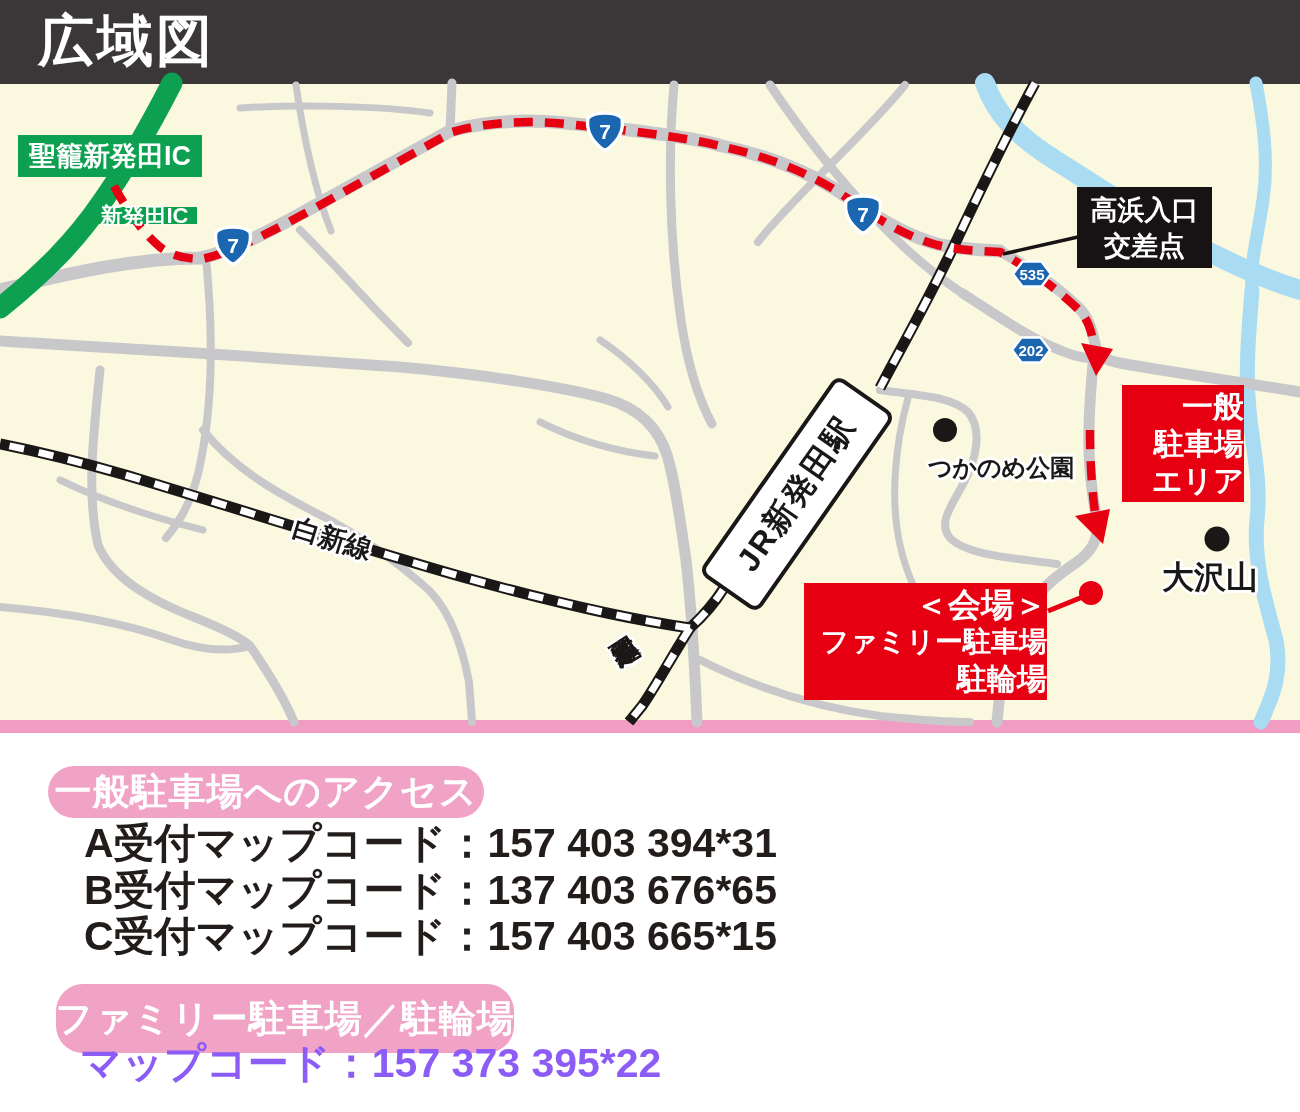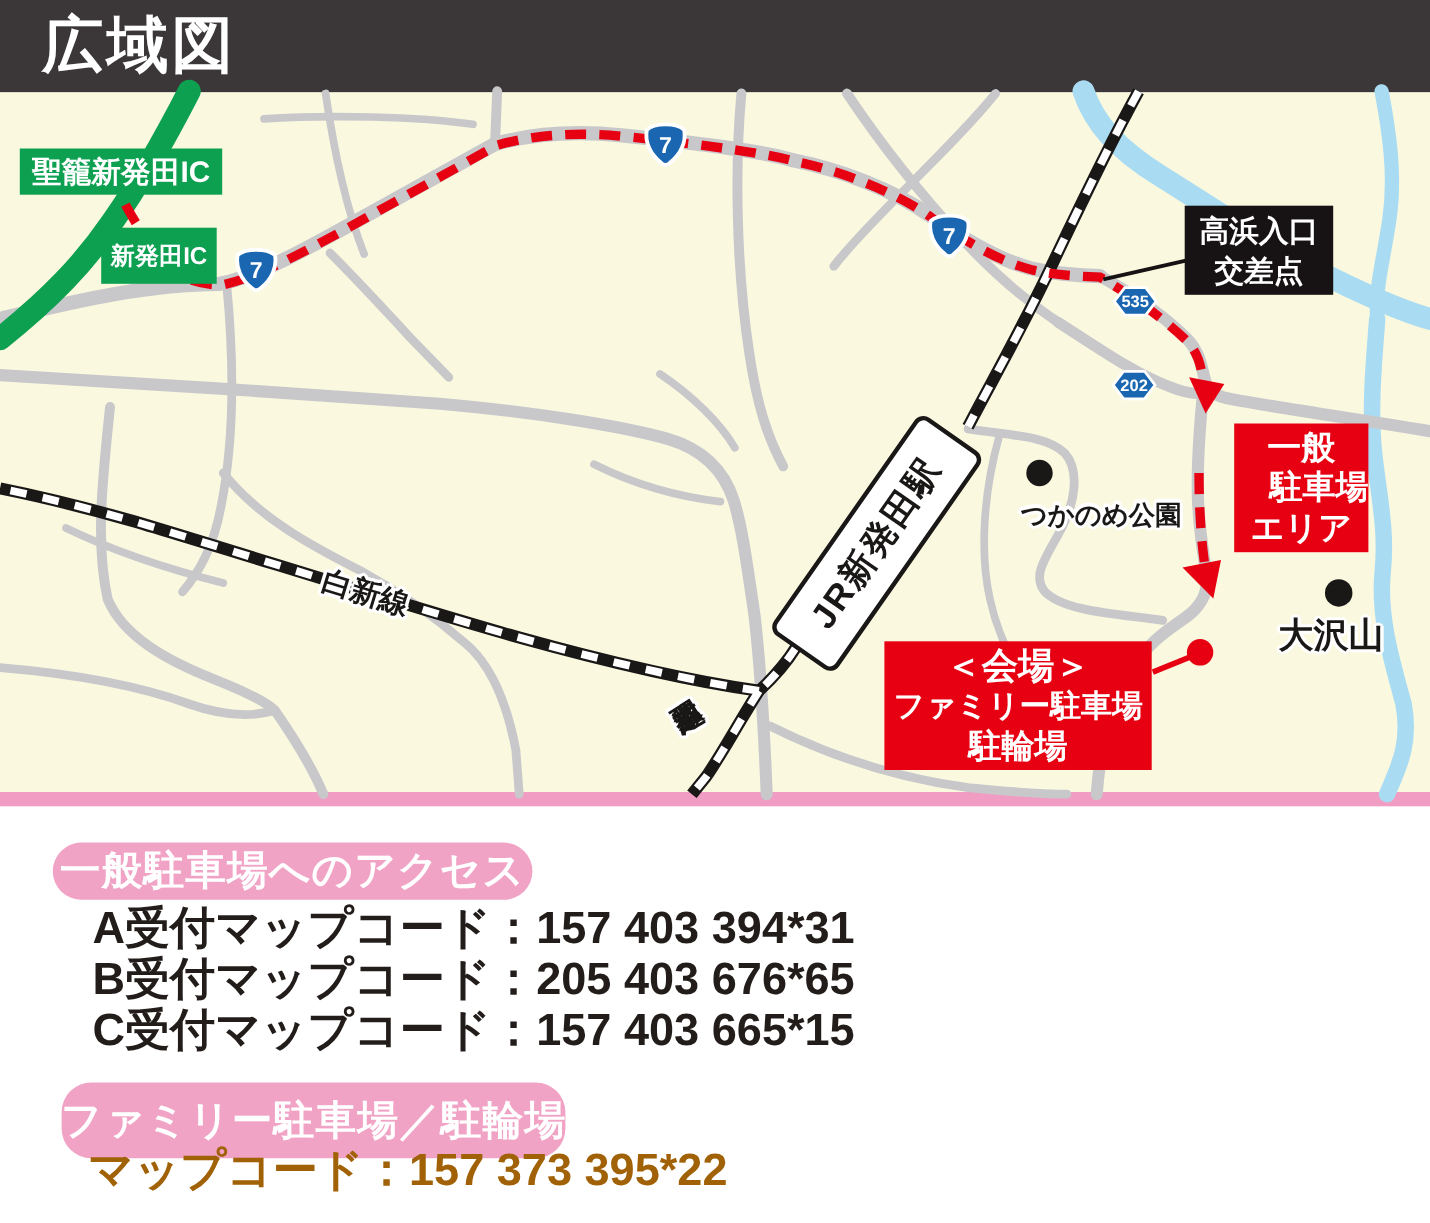--- a/index.html
+++ b/index.html
@@ -23,31 +23,31 @@
     position:absolute; left:0; top:720px; width:1300px; height:13px; background:#F19CC2;
   }
   svg.map-art { position:absolute; left:0; top:0; width:1300px; height:1112px; z-index:1; }
   .overlay { position:absolute; z-index:2; }
   
   .ic-label {
     background:#0DA050; color:#fff; font-weight:700; display:flex;
     align-items:center; justify-content:center; white-space:nowrap;
   }
   .ic1 { left:18px; top:135px; width:184px; height:42px; font-size:27px; }
-  .ic2 { left:92px; top:207px; width:105px; height:51px; font-size:22px; }
+  .ic2 { left:92px; top:207px; width:105px; height:17px; font-size:22px; }
   
   .junction-box {
     left:1077px; top:187px; width:135px; height:81px; background:#171213; color:#fff;
     font-weight:800; font-size:27px; line-height:36px; text-align:center;
     display:flex; flex-direction:column; justify-content:center; white-space:nowrap;
   }
   
   .red-box {
     background:#E60012; color:#fff; font-weight:800; text-align:center;
-    display:flex; flex-direction:column; justify-content:center; white-space:nowrap;
+    display:flex; flex-direction:column; justify-content:center; white-space:nowrap;align-items:flex-end;
   }
   .parking-box { left:1122px; top:385px; width:122px; height:117px; line-height:37px; }
   .parking-box .l1 { font-size:31px; } .parking-box .l2 { font-size:30px;padding-left:32px; } .parking-box .l3 { font-size:30px; }
   .venue-box { left:804px; top:583px; width:243px; height:117px; line-height:37px; }
   .venue-box .l1 { font-size:33px; } .venue-box .l2 { font-size:28px; } .venue-box .l3 { font-size:30px; }
   
   .station-box {
     left:676px; top:458px; width:234px; height:64px; background:#fff;
     border:4px solid #1A1717; border-radius:10px; transform:rotate(-55deg);
     display:flex; align-items:center; justify-content:center;
@@ -73,21 +73,21 @@
     white-space:nowrap; letter-spacing:1px;margin-top:12px;
   }
   .pill-access { left:48px; top:754px; width:436px; height:52px; font-size:37px; }
   .pill-family { left:56px; top:972px; width:458px; height:69px; font-size:37px; }
   .code-lines { position:absolute; left:84px; top:820px; }
   .code-line {
     font-size:41px; font-weight:800; color:#221D1A; line-height:46.5px; white-space:nowrap;
   }
   .family-code {
     position:absolute; left:80px; top:1040px; font-size:41px; font-weight:800;
-    color:#a16207; line-height:46px; white-space:nowrap;text-align:center;
+    color:#8b5cf6; line-height:46px; white-space:nowrap;text-align:center;
   }
 </style>
 </head>
 <body>
 
 <div class="page">
 
   <div class="titlebar">
     <h1>広域図</h1>
   </div>
@@ -207,20 +207,20 @@
 
   <div class="overlay red-box venue-box">
     <span class="l1">＜会場＞</span>
     <span class="l2">ファミリー駐車場</span>
     <span class="l3">駐輪場</span>
   </div>
 
   <div class="pill pill-access">一般駐車場へのアクセス</div>
   <div class="code-lines">
     <div class="code-line">A受付マップコード：157 403 394*31</div>
-    <div class="code-line">B受付マップコード：205 403 676*65</div>
+    <div class="code-line">B受付マップコード：137 403 676*65</div>
     <div class="code-line">C受付マップコード：157 403 665*15</div>
   </div>
 
   <div class="pill pill-family">ファミリー駐車場／駐輪場</div>
   <div class="family-code">マップコード：157 373 395*22</div>
 
 </div>
 
 </body></html>

